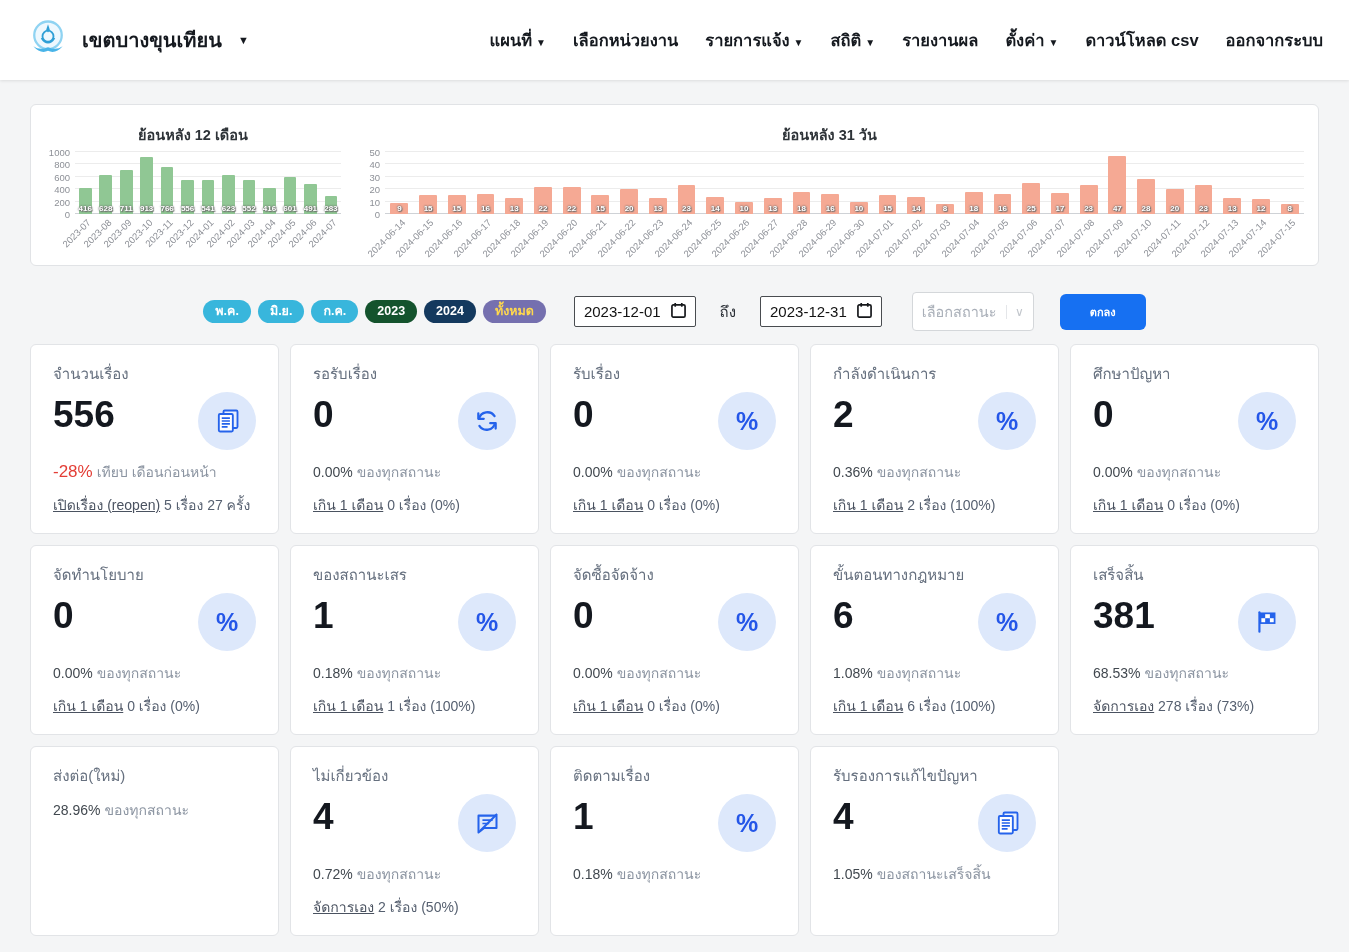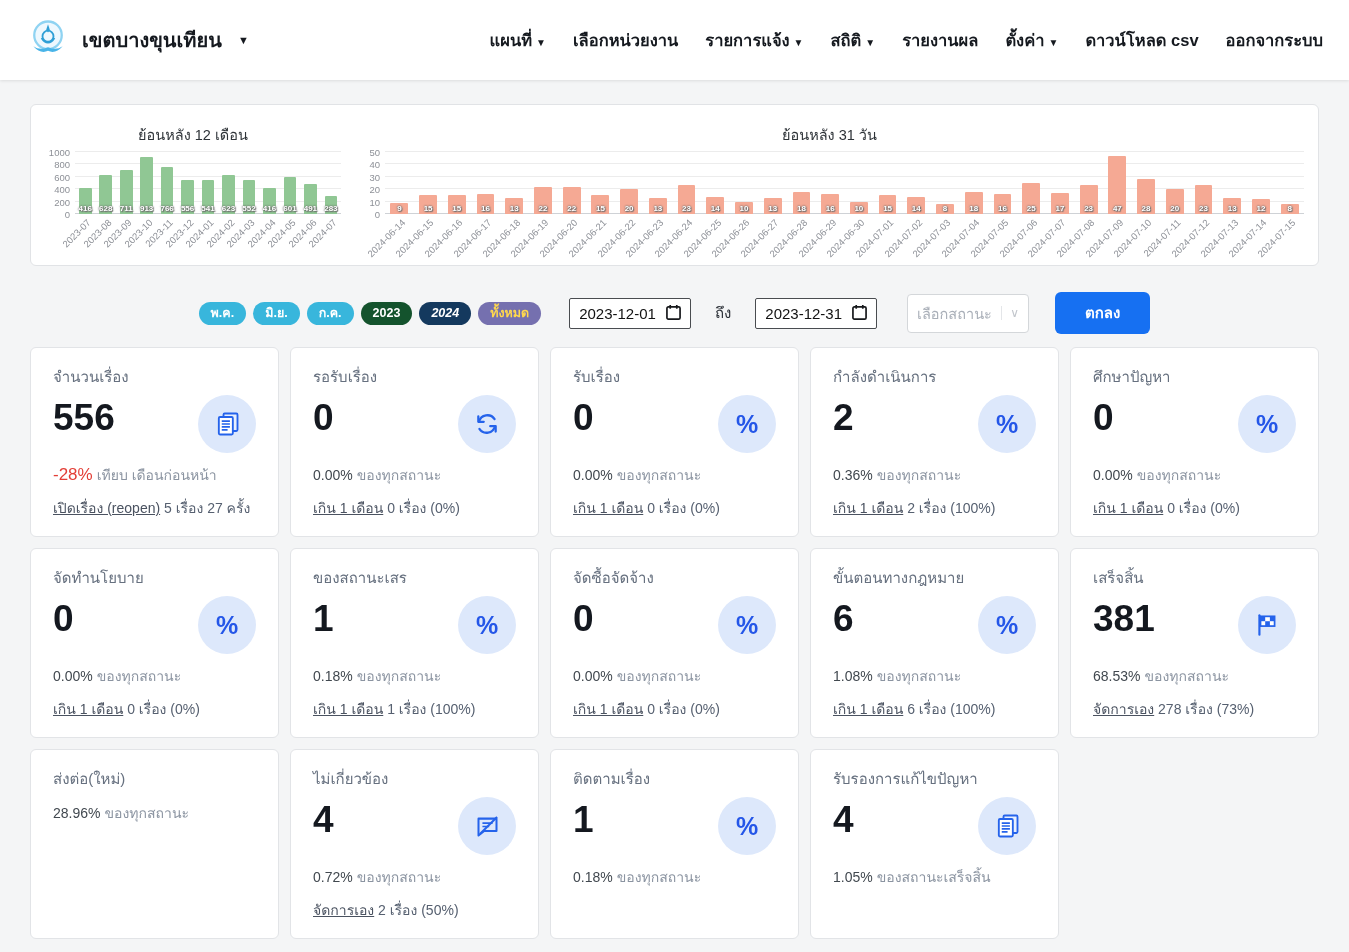--- a/index.html
+++ b/index.html
@@ -25,21 +25,21 @@
   .hero {
     margin: 24px 30px 0; background: #fff; border: 1px solid #e1e3e6;
     border-radius: 6px; display: flex; padding: 10px 14px 4px; height: 162px;
   }
   .summary { width: 332px; padding: 36px 0 0 22px; }
   .summary-label { font-size: 15px; color: #5d6b7e; }
   .summary-value { font-size: 40px; font-weight: 700; color: #10151d; margin-top: 8px; letter-spacing: .5px; }
   .chart { display: flex; flex-direction: column; }
   .chart-12 { width: 296px; }
   .chart-31 { flex: 1; margin-left: 14px; }
-  .chart-title { text-align: center; font-size: 14.5px; font-weight: 400; color: #2e3338; margin: 8px 0 6px; }
+  .chart-title { text-align: center; font-size: 14.5px; font-weight: 700; color: #2e3338; margin: 8px 0 6px; }
   .chart-body { display: flex; }
   .yaxis { width: 30px; position: relative; height: 62px; }
   .ytick { position: absolute; right: 5px; transform: translateY(50%); font-size: 9.5px; color: #8d9097; }
   .plot-col { flex: 1; display: flex; flex-direction: column; min-width: 0; }
   .plot { position: relative; height: 62px; }
   .gridline { position: absolute; left: 0; right: 0; height: 1px; background: #ececec; }
   .gridline.base { background: #cfd2d6; }
   .bars { position: absolute; left: 0; right: 0; top: 0; bottom: 0; display: flex; align-items: flex-end; }
   .slot { flex: 1; position: relative; height: 100%; display: flex; align-items: flex-end; justify-content: center; }
   .bar { width: 62%; border-radius: 1px 1px 0 0; }
@@ -70,21 +70,21 @@
   }
   .to-label { font-size: 15px; color: #2c3138; margin: 0 2px; }
   .selectbox {
     display: flex; align-items: center; background: #fff; border: 1px solid #d4d7da;
     border-radius: 4px; padding: 7px 9px; width: 122px; cursor: pointer; margin-left: 8px;
   }
   .selectbox .ph { font-size: 14.5px; color: #a9afb8; flex: 1; }
   .selectbox .chev { color: #c2c6cc; font-size: 12px; border-left: 1px solid #e4e6e9; padding-left: 8px; }
   .btn-primary {
     background: #1670f2; color: #fff; border: none; border-radius: 6px;
-    font-size: 15px; font-weight: 700; padding: 9px 30px; cursor: pointer; margin-left: 4px;
+    font-size: 11px; font-weight: 700; padding: 9px 30px; cursor: pointer; margin-left: 4px;
     font-family: inherit;
   }
   
   .cards {
     margin: 0 30px 30px; display: grid; grid-template-columns: repeat(5, 1fr);
     gap: 11px;
   }
   .card {
     background: #fff; border: 1px solid #e2e4e7; border-radius: 6px;
     padding: 17px 22px; min-height: 190px;
@@ -503,21 +503,21 @@
       </div>
   </div>
 </div>
 
 <div class="filterbar">
   <div class="chip-group">
       <div class="chip" style="background: rgb(56, 182, 220); color: rgb(255, 255, 255);">พ.ค.</div>
       <div class="chip" style="background: rgb(56, 182, 220); color: rgb(255, 255, 255);">มิ.ย.</div>
       <div class="chip" style="background: rgb(56, 182, 220); color: rgb(255, 255, 255);">ก.ค.</div>
       <div class="chip" style="background: #14532d; color: rgb(255, 255, 255);">2023</div>
-      <div class="chip" style="background: rgb(20, 57, 94); color: rgb(255, 255, 255); font-style: italic;">2024</div>
+      <div class="chip" style="background: rgb(20, 57, 94); color: rgb(255, 255, 255);">2024</div>
       <div class="chip" style="background: rgb(117, 112, 175); color: rgb(255, 216, 77);">ทั้งหมด</div>
     </div>
   <div class="datebox">
     <span>2023-12-01</span>
     <span>
       <svg width="15" height="16" viewBox="0 0 16 17">
           <rect x="1" y="3" width="14" height="13" rx="1.5" fill="none" stroke="#16181b" stroke-width="1.8"></rect>
           <line x1="4.5" y1="1" x2="4.5" y2="5" stroke="#16181b" stroke-width="1.8"></line>
           <line x1="11.5" y1="1" x2="11.5" y2="5" stroke="#16181b" stroke-width="1.8"></line>
         </svg>

